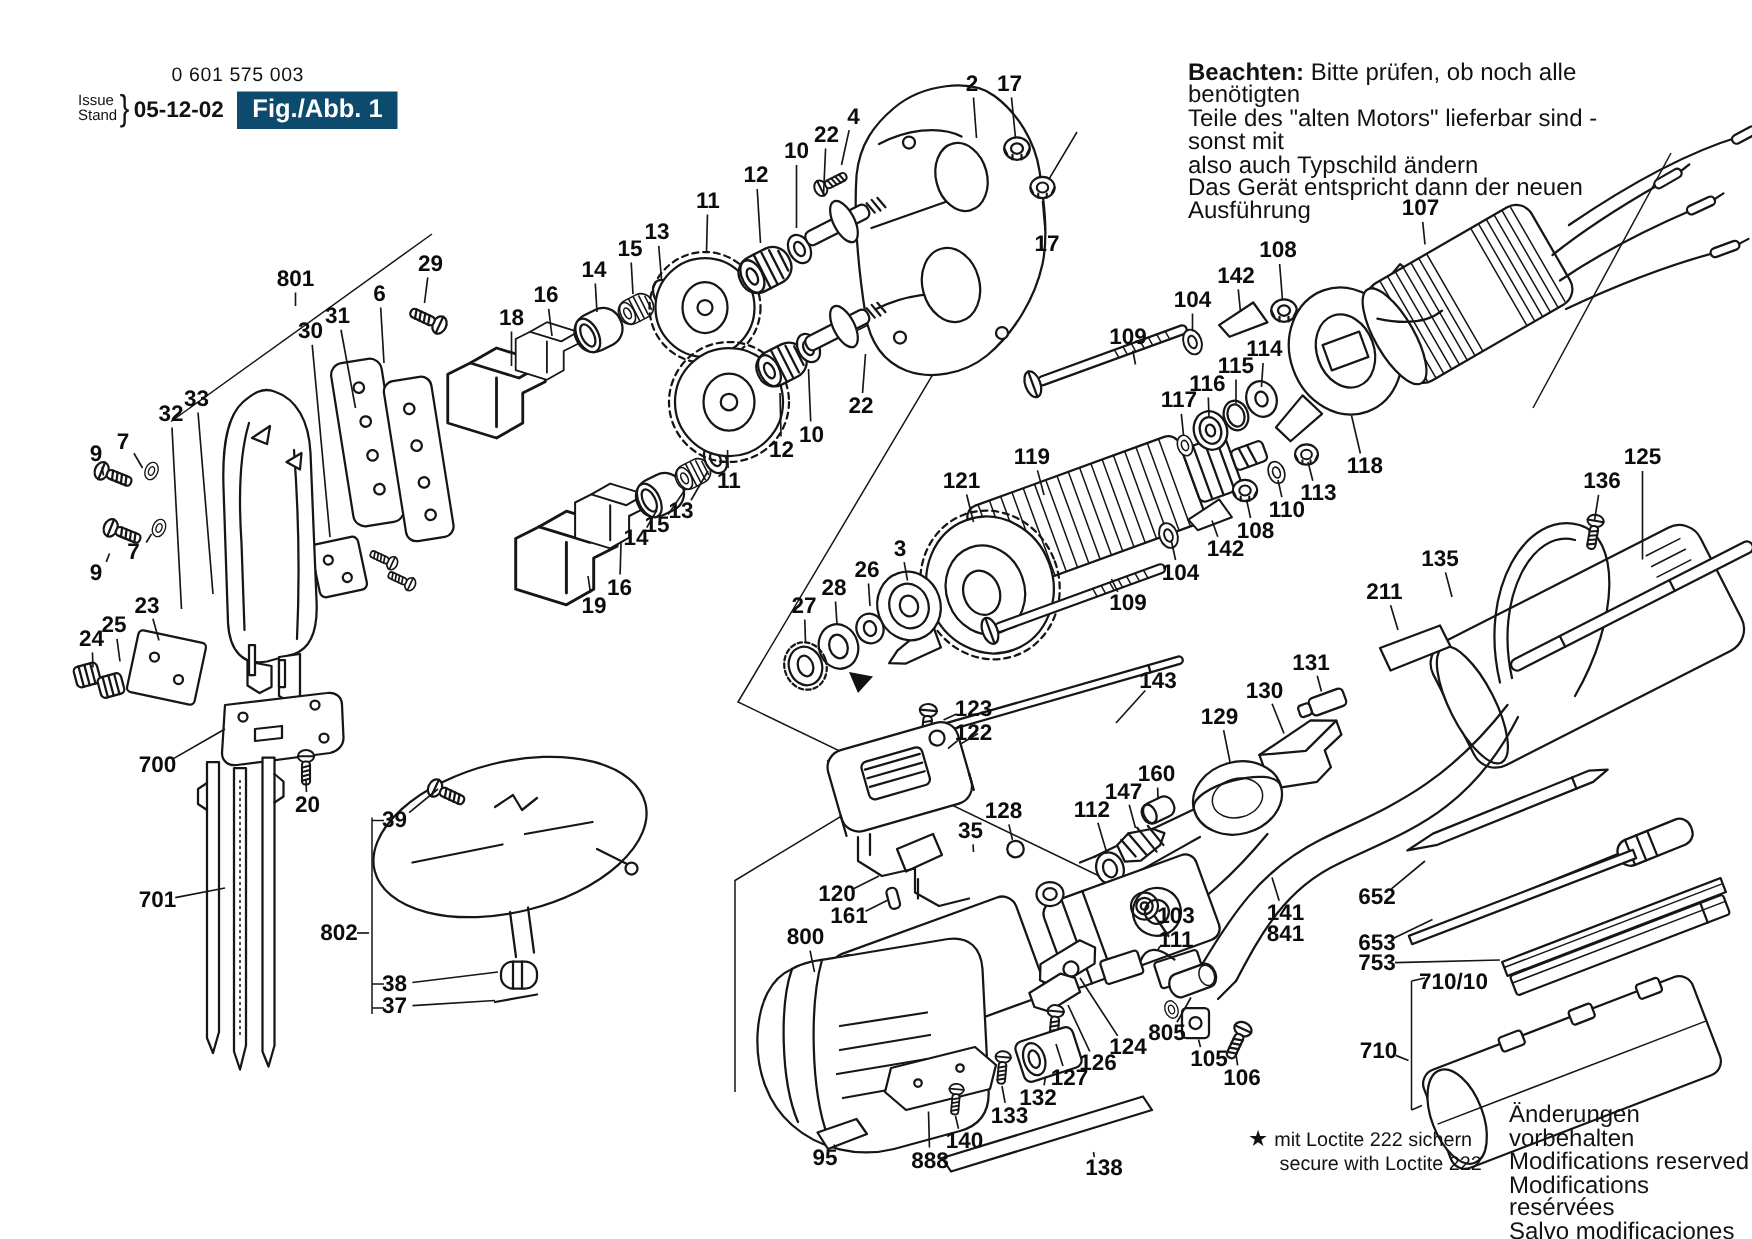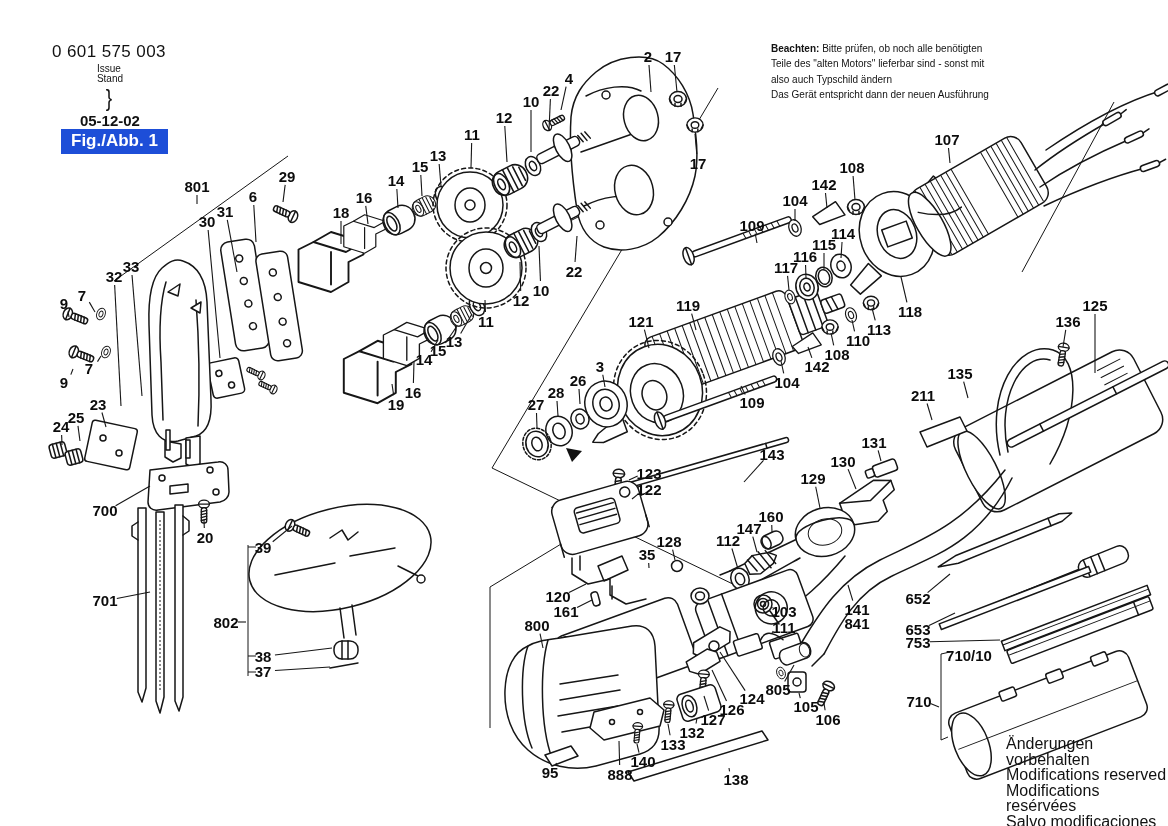--- a/index.html
+++ b/index.html
@@ -8,28 +8,28 @@
   .page svg{position:absolute;left:0;top:0;}
   .ov{position:absolute;}
   
   .ln{fill:none;stroke:#161616;stroke-width:1.5;stroke-linecap:round;stroke-linejoin:round;}
   .fw{fill:#fff;stroke:#161616;stroke-width:1.5;stroke-linejoin:round;}
   .thin{fill:none;stroke:#161616;stroke-width:1;}
   .leader{stroke:#161616;stroke-width:1.1;}
   .callout{font:bold 15px "Liberation Sans",sans-serif;fill:#0c0c0c;}
   
   .titleblock{left:52px;top:42px;}
-  .pnum{font-size:17px;letter-spacing:.4px;}
-  .tb-row{display:flex;align-items:center;margin-top:2px;flex-direction:column;}
+  .pnum{font-size:13px;letter-spacing:.4px;text-align:center;}
+  .tb-row{display:flex;align-items:center;margin-top:2px;}
   .issue-stand{font-size:10px;line-height:10px;}
   .brace{font-size:24px;font-weight:300;margin:0 2px 0 1px;transform:scaleX(.8);}
   .tb-date{font-size:15px;font-weight:bold;}
-  .figbadge{background:#1d4ed8;color:#fff;font-weight:bold;font-size:17px;padding:2px 10px 3px 10px;margin-left:9px;}
+  .figbadge{background:#0c4a6e;color:#fff;font-weight:bold;font-size:17px;padding:2px 10px 3px 10px;margin-left:9px;}
   
-  .note{left:771px;top:41px;width:300px;font-size:10px;line-height:15.4px;}
+  .note{left:792px;top:41px;width:300px;font-size:16px;line-height:15.4px;}
   .b{font-weight:bold;}
   
   .loctite{left:832px;top:752px;font-size:13.2px;line-height:16px;}
   .loctite .star{font-size:15px;margin-right:4px;}
   .loctite .indent{margin-left:21px;}
   
   .mods{left:1006px;top:736px;font-size:16px;line-height:15.6px;}
 </style>
 </head>
 <body>
@@ -732,20 +732,24 @@
     </div>
   </div>
 
   <div class="ov note">
     <div><span class="b">Beachten:</span> <span>Bitte prüfen, ob noch alle benötigten</span></div>
     <div>Teile des "alten Motors" lieferbar sind - sonst mit</div>
     <div>also auch Typschild ändern</div>
     <div>Das Gerät entspricht dann der neuen Ausführung</div>
   </div>
 
+  <div class="ov loctite">
+    <div><span class="star">★</span><span>mit Loctite 222 sichern</span></div>
+    <div class="indent">secure with Loctite 222</div>
+  </div>
 
   <div class="ov mods">
     <div>Änderungen vorbehalten</div>
     <div>Modifications reserved</div>
     <div>Modifications resérvées</div>
     <div>Salvo modificaciones</div>
   </div>
 
 </div>
 

